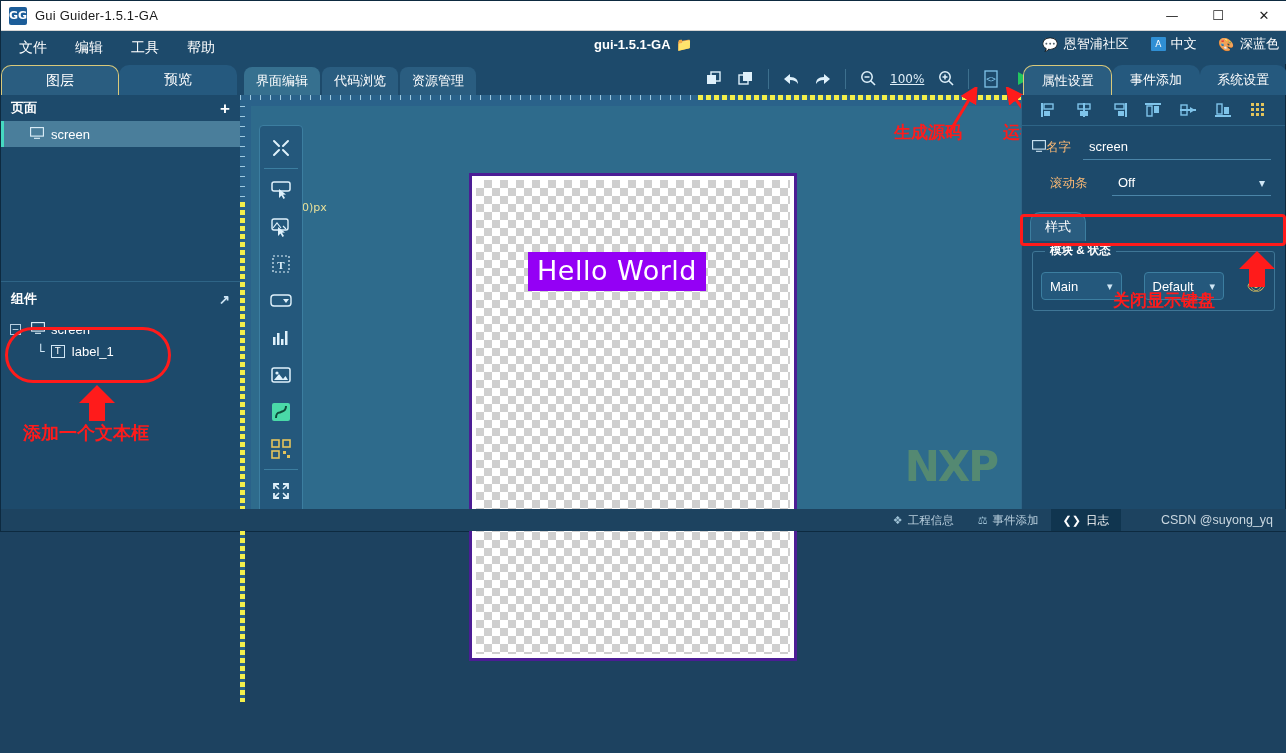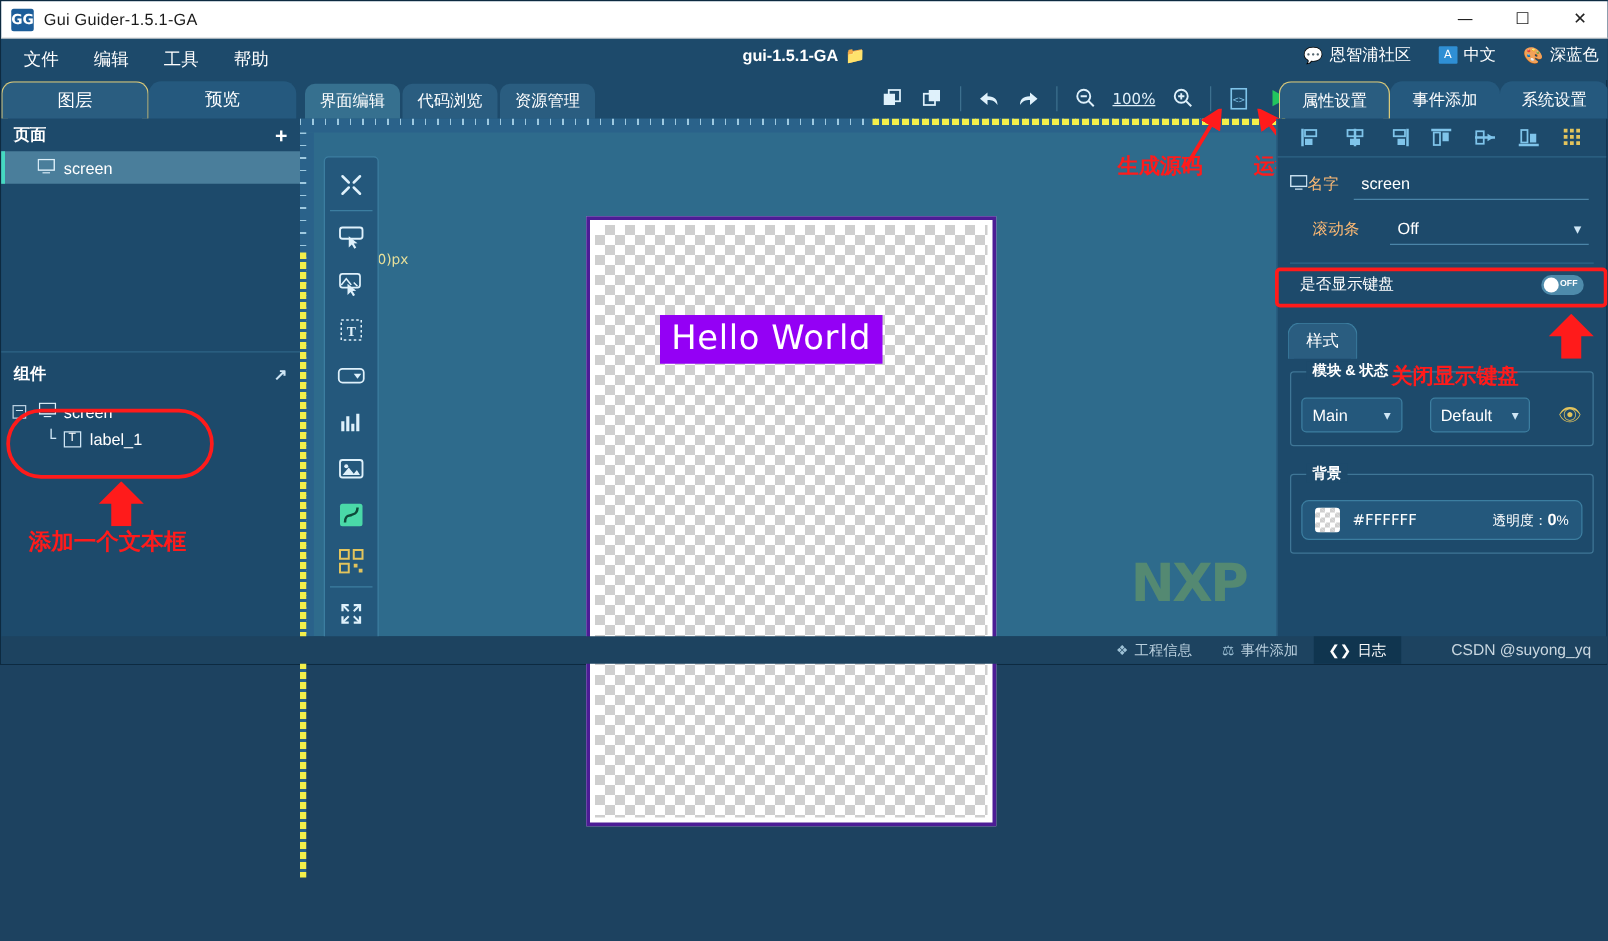--- a/index.html
+++ b/index.html
@@ -688,57 +688,40 @@
 
     <div class="prop-row">
       <span class="prop-ico"></span>
       <span class="prop-label">滚动条</span>
       <div class="prop-select">
         <span>Off</span>
         <span class="chev">▾</span>
       </div>
     </div>
 
-    <div class="kbd-row">
-      <span class="kbd-label">是否显示键盘</span>
-      <div class="toggle">
-        <span class="knob"></span>
-        <span class="txt">OFF</span>
-      </div>
-    </div>
 
     <div class="style-tab-row">
       <div class="style-tab">样式</div>
     </div>
 
     <div class="fieldset">
       <div class="legend">模块 &amp; 状态</div>
       <div class="sel-row">
         <div class="sel">
           <span>Main</span>
           <span class="chev">▾</span>
         </div>
         <div class="sel">
           <span>Default</span>
           <span class="chev">▾</span>
         </div>
         <div class="eye">👁</div>
       </div>
     </div>
 
-    <div class="fieldset" style="margin-top:22px;">
-      <div class="legend">背景</div>
-      <div class="bg-row">
-        <span class="swatch"></span>
-        <span class="hexval">#FFFFFF</span>
-        <span class="opacity">
-          <span>透明度：</span><b>0</b><span>%</span>
-        </span>
-      </div>
-    </div>
   </div>
 
   <div class="annot-kbd-box"></div>
   <svg class="annot-arrow" style="left:1232px; top:250px;" width="48" height="36">
     <polygon points="24,0 42,18 32,18 32,36 16,36 16,18 6,18" fill="#ff1b1b"></polygon>
   </svg>
   <div class="annot-close-kbd">关闭显示键盘</div>
 
   <div class="statusbar">
     <div class="sb-item">

